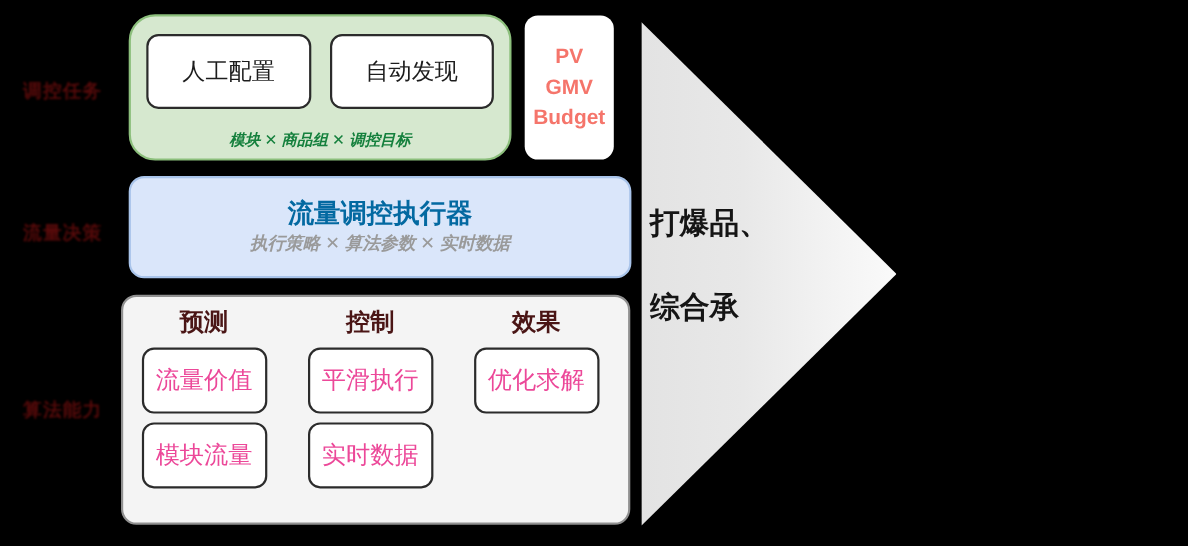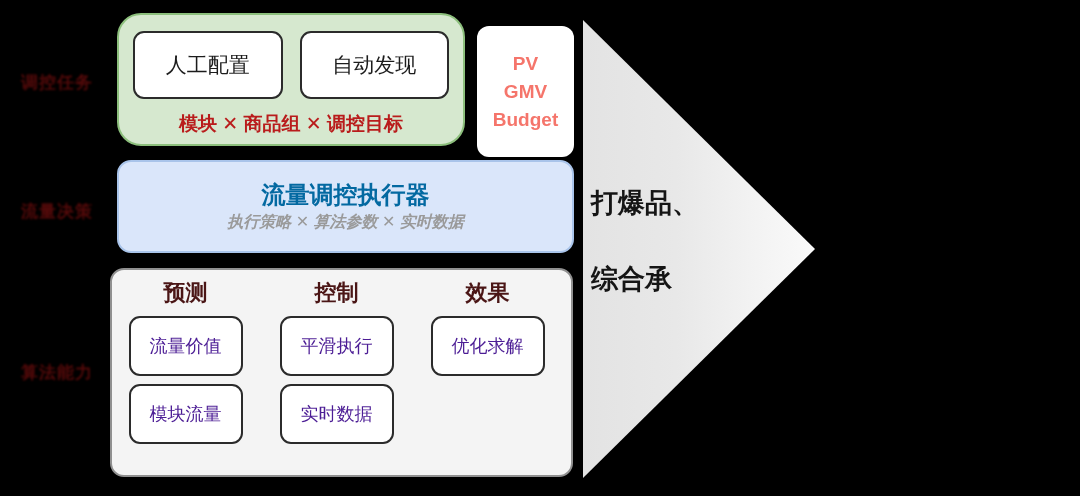--- a/index.html
+++ b/index.html
@@ -66,42 +66,42 @@
     justify-content: center;
     font-size: 21px;
     color: #1C1C1C;
     box-sizing: border-box;
   }
   #green-subtitle {
     position: absolute;
     left: 0; right: 0;
     bottom: 7px;
     text-align: center;
-    font-size: 19px;
-    font-weight: 700;
-    color: #b91c1c;
+    font-size: 14px;
+    font-style: italic;
+    font-weight: 700;
+    color: #15803d;
     white-space: nowrap;
   }
 
   
   #metrics-card {
     position: absolute;
     left: 477px;
     top: 14px;
-    width: 97px;
+    width: 81px;
     height: 131px;
     background: #FFFFFF;
     border-radius: 12px;
     box-shadow: 0 2px 6px rgba(0,0,0,.45);
     display: flex;
     flex-direction: column;
     align-items: center;
     justify-content: center;
     gap: 9px;
-    margin-top: 12px;
   }
   .metric-item {
     font-size: 19px;
     font-weight: 700;
     color: #F5756B;
     line-height: 1;
   }
 
   
   #executor-card {
@@ -168,22 +168,22 @@
   }
   .cap-chip {
     width: 114px;
     height: 60px;
     background: #FFFFFF;
     border: 2px solid #2B2B2B;
     border-radius: 11px;
     display: flex;
     align-items: center;
     justify-content: center;
-    font-size: 18px;
-    color: #4c1d95;
+    font-size: 22px;
+    color: #ec4899;
     box-sizing: border-box;
   }
 
   
   #arrow-wrap {
     position: absolute;
     left: 583px;
     top: 20px;
     width: 232px;
     height: 458px;

